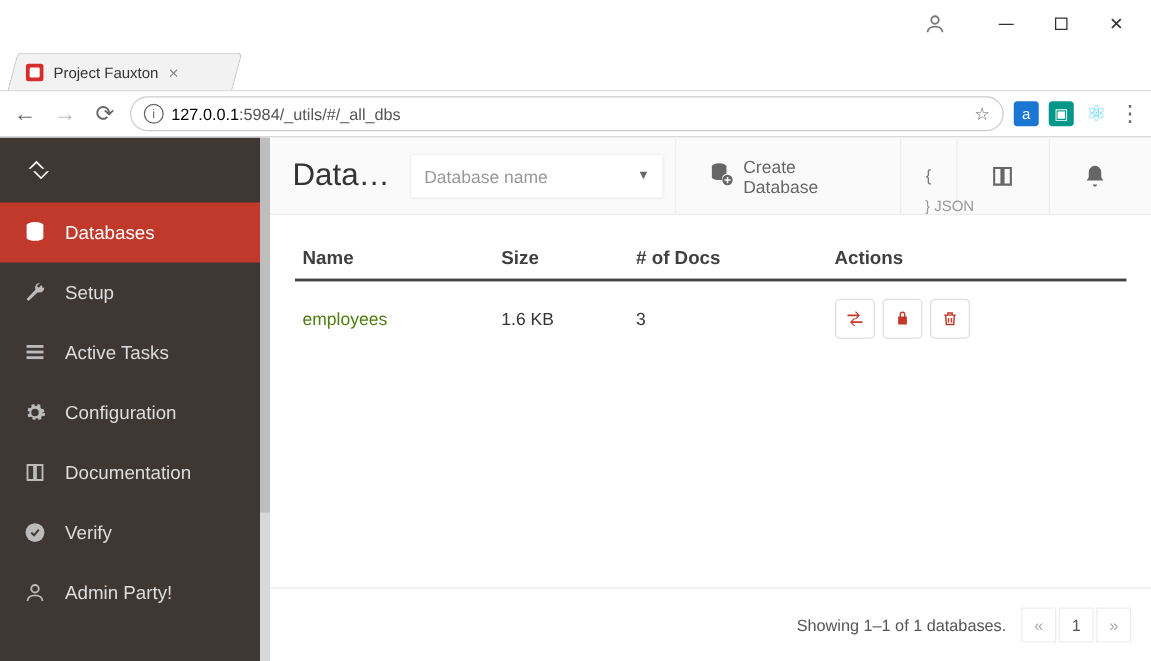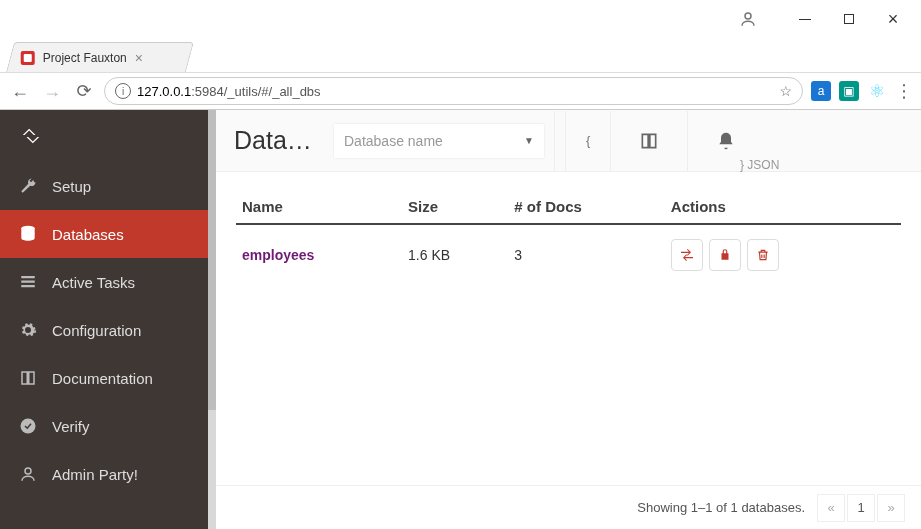--- a/index.html
+++ b/index.html
@@ -56,25 +56,25 @@
 .db-search .arrow{font-size:10px;color:#666;}
 .tb-divider{width:1px;height:60px;background:#eee;}
 .create-db{display:flex;align-items:center;gap:8px;color:#666;font-size:14px;padding:0 16px;}
 .tb-json{color:#777;font-size:13px;line-height:1;text-align:left;padding:0 10px;}
 .tb-icon{width:56px;height:60px;display:flex;align-items:center;justify-content:center;color:#666;font-size:20px;}
 
 .table-wrap{flex:1;padding:18px 20px 0 20px;}
 table{width:100%;border-collapse:collapse;}
 th{text-align:left;font-size:15px;font-weight:700;color:#404040;padding:8px 6px;border-bottom:2px solid #444;}
 td{padding:14px 6px;font-size:14px;color:#333;vertical-align:middle;}
-td.name a{color:#701a75;text-decoration:none;font-weight:bold;}
+td.name a{color:#4d7c0f;text-decoration:none;}
 .actions-cell{display:flex;gap:6px;}
 .act-btn{width:32px;height:32px;border:1px solid #ddd;border-radius:4px;display:flex;align-items:center;justify-content:center;color:#c0392b;font-size:14px;}
 
-.footer{height:44px;border-top:1px solid #eee;display:flex;align-items:center;justify-content:flex-end;padding:0 16px;gap:12px;background:#fff;}
+.footer{height:59px;border-top:1px solid #eee;display:flex;align-items:center;justify-content:flex-end;padding:0 16px;gap:12px;background:#fff;}
 .foot-text{font-size:13px;color:#555;}
 .pager{display:flex;gap:2px;}
 .pg-btn{width:28px;height:28px;border:1px solid #eee;display:flex;align-items:center;justify-content:center;font-size:13px;color:#aaa;}
 .pg-btn.cur{color:#555;}
 
 .json-overlay{position:absolute;top:48px;left:524px;font-size:12px;color:#999;}
 </style>
 </head>
 <body>
 
@@ -119,37 +119,37 @@
   <div class="dots">⋮</div>
 </div>
 
 <div class="app">
   <div class="sidebar">
     <div class="sb-logo">
       <svg width="26" height="22" viewBox="0 0 24 24" fill="currentColor">
           <path d="M3 11h2l5-5 5 5h2l-7-7zM21 13h-2l-5 5-5-5H7l7 7z"></path>
         </svg>
     </div>
-    <div class="sb-item">
-      <span class="sb-ico">
-          <svg width="18" height="18" viewBox="0 0 24 24" fill="currentColor">
-            <path d="M22 7a5 5 0 01-7 4.6L5 21l-2-2 9.4-10A5 5 0 0117 2l-3 3 2 2 3-3c.6.9 1 2 1 3z"></path>
-          </svg>
-        </span>
-      <span>Setup</span>
-    </div>
     <div class="sb-item active">
       <span class="sb-ico">
           <svg width="20" height="20" viewBox="0 0 24 24" fill="currentColor">
             <ellipse cx="12" cy="5" rx="8" ry="3"></ellipse>
             <path d="M4 5v6c0 1.7 3.6 3 8 3s8-1.3 8-3V5"></path>
             <path d="M4 11v6c0 1.7 3.6 3 8 3s8-1.3 8-3v-6"></path>
           </svg>
         </span>
       <span>Databases</span>
+    </div>
+    <div class="sb-item">
+      <span class="sb-ico">
+          <svg width="18" height="18" viewBox="0 0 24 24" fill="currentColor">
+            <path d="M22 7a5 5 0 01-7 4.6L5 21l-2-2 9.4-10A5 5 0 0117 2l-3 3 2 2 3-3c.6.9 1 2 1 3z"></path>
+          </svg>
+        </span>
+      <span>Setup</span>
     </div>
     <div class="sb-item">
       <span class="sb-ico">
           <svg width="18" height="18" viewBox="0 0 24 24" fill="currentColor">
             <rect x="3" y="4" width="18" height="3"></rect>
             <rect x="3" y="10" width="18" height="3"></rect>
             <rect x="3" y="16" width="18" height="3"></rect>
           </svg>
         </span>
       <span>Active Tasks</span>
@@ -193,20 +193,29 @@
   <div class="content">
     <div class="scrollbar-fake"></div>
 
     <div class="topbar">
       <div class="page-title">Data…</div>
       <div class="db-search">
         <span>Database name</span>
         <span class="arrow">▼</span>
       </div>
       <div class="tb-divider"></div>
+      <div class="create-db">
+        <span><svg width="20" height="20" viewBox="0 0 24 24" fill="#666">
+              <ellipse cx="10" cy="5" rx="7" ry="3"></ellipse>
+              <path d="M3 5v10c0 1.7 3 3 7 3 1 0 2-.1 2.8-.2A5 5 0 0117 12V5"></path>
+              <circle cx="18" cy="18" r="5" fill="#666"></circle>
+              <path d="M18 15v6M15 18h6" stroke="#fafafa" stroke-width="1.5"></path>
+            </svg></span>
+        <span>Create Database</span>
+      </div>
       <div class="tb-divider"></div>
       <div class="tb-json">
         <div>{</div>
       </div>
       <div class="tb-divider"></div>
       <div class="tb-icon">
           <svg width="20" height="20" viewBox="0 0 24 24" fill="none" stroke="#666" stroke-width="2">
             <path d="M4 4h7v16H4zM13 4h7v16h-7z"></path>
           </svg>
         </div>

